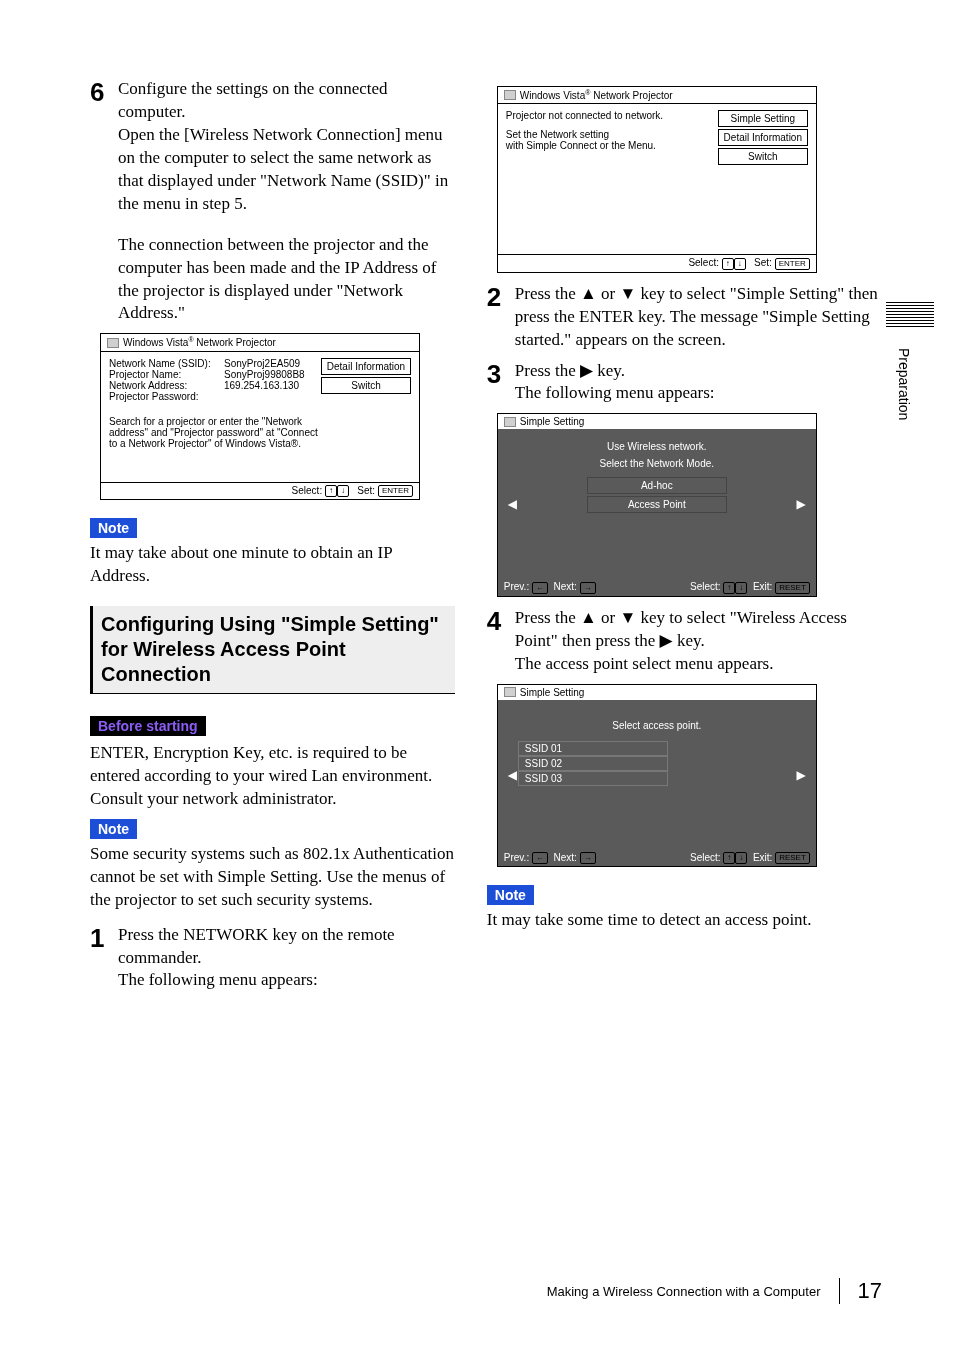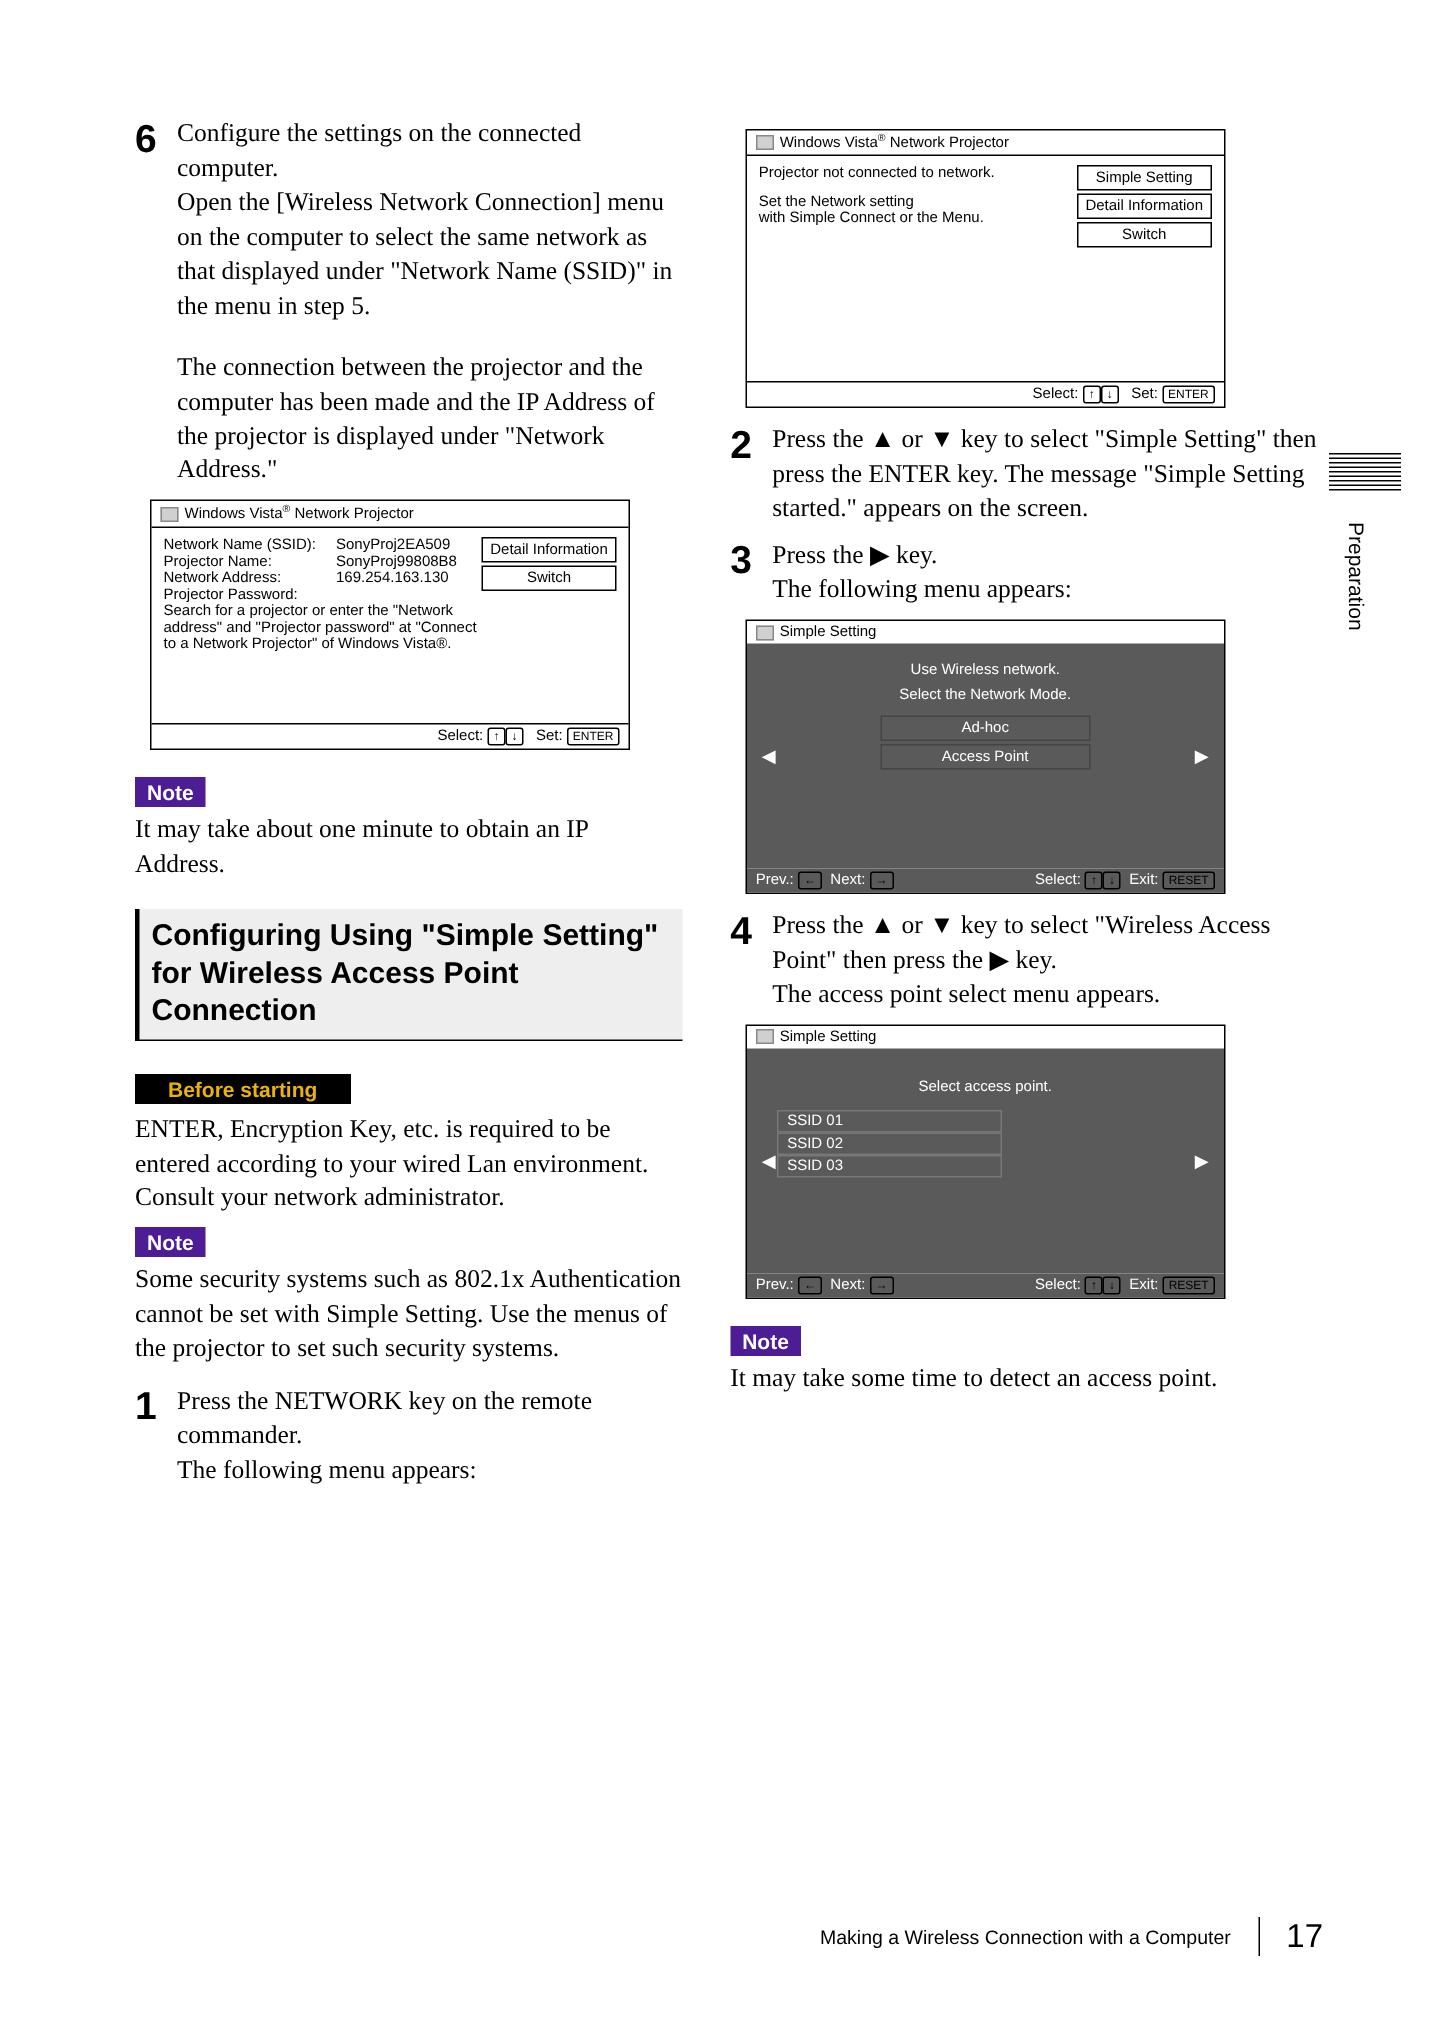--- a/index.html
+++ b/index.html
@@ -26,22 +26,22 @@
   .btn-stack .btn-outline { display: block; margin-bottom: 2px; }
 
   .panel2 { border: 1px solid #000; width: 320px; margin: 8px 0 10px 10px; font-family: Arial, Helvetica, sans-serif; font-size: 10px; color: #fff; }
   .panel-title2 { padding: 2px 6px; color: #000; display: flex; align-items: center; gap: 4px; }
   .panel-body2 { background: #5a5a5a; padding: 12px 20px; min-height: 150px; text-align: center; position: relative; }
   .panel-foot2 { background: #5a5a5a; padding: 2px 6px; text-align: left; font-size: 10px; border-top: none; position: relative; }
   .panel-foot2 .right { position: absolute; right: 6px; top: 2px; }
 
   .opt-box { border: 1px solid #444; padding: 2px 8px; width: 140px; margin: 2px auto; text-align: center; }
 
-  .note-badge { display: inline-block; background: #4c1d95; color: #fff; font-family: Arial, Helvetica, sans-serif; font-weight: bold; font-size: 14px; padding: 2px 8px; margin: 8px 0 4px 0; }
-  .before-badge { display: inline-block; background: #000; color: #eab308; font-family: Arial, Helvetica, sans-serif; font-weight: bold; font-size: 14px; padding: 2px 22px; margin: 14px 0 6px 0; }
+  .note-badge { display: inline-block; background: #1d4ed8; color: #fff; font-family: Arial, Helvetica, sans-serif; font-weight: bold; font-size: 14px; padding: 2px 8px; margin: 8px 0 4px 0; }
+  .before-badge { display: inline-block; background: #000; color: #8b5cf6; font-family: Arial, Helvetica, sans-serif; font-weight: bold; font-size: 14px; padding: 2px 8px; margin: 14px 0 6px 0; }
 
   .section-head { font-family: Arial, Helvetica, sans-serif; font-weight: bold; font-size: 20px; line-height: 1.25; border-left: 3px solid #000; padding: 6px 0 6px 8px; background: linear-gradient(to bottom, #eee, #eee); margin: 18px 0 8px 0; border-bottom: 1px solid #000; }
 
   .arrow-nav { position: absolute; top: 50%; transform: translateY(-50%); font-size: 12px; color: #fff; }
   .arrow-left { left: 10px; }
   .arrow-right { right: 10px; }
 
   .ssid-box { border: 1px solid #777; width: 150px; text-align: left; padding: 1px 6px; font-size: 10px; }
 
   .side-label { position: absolute; right: 40px; top: 340px; writing-mode: vertical-rl; font-family: Arial, Helvetica, sans-serif; font-size: 14px; padding: 8px 2px; }
@@ -107,21 +107,21 @@
             <span class="info-val">SonyProj99808B8</span>
           </div>
         <div class="info-row">
             <span class="info-label">Network Address:</span>
             <span class="info-val">169.254.163.130</span>
           </div>
         <div class="info-row">
             <span class="info-label">Projector Password:</span>
             <span class="info-val"></span>
           </div>
-        <div style="width: 210px;">Search for a projector or enter the "Network address" and "Projector password" at "Connect to a Network Projector" of Windows Vista®.</div>
+        <div style="margin-top:14px; width: 210px;">Search for a projector or enter the "Network address" and "Projector password" at "Connect to a Network Projector" of Windows Vista®.</div>
         <div style="height:18px"></div>
       </div>
       <div class="panel-foot">
         <span>Select:</span> <span class="kbd">↑</span><span class="kbd">↓</span>&nbsp;&nbsp;
         <span>Set:</span> <span class="kbd">ENTER</span>
       </div>
     </div>
 
     <div class="note-badge">Note</div>
     <p>It may take about one minute to obtain an IP Address.</p>

